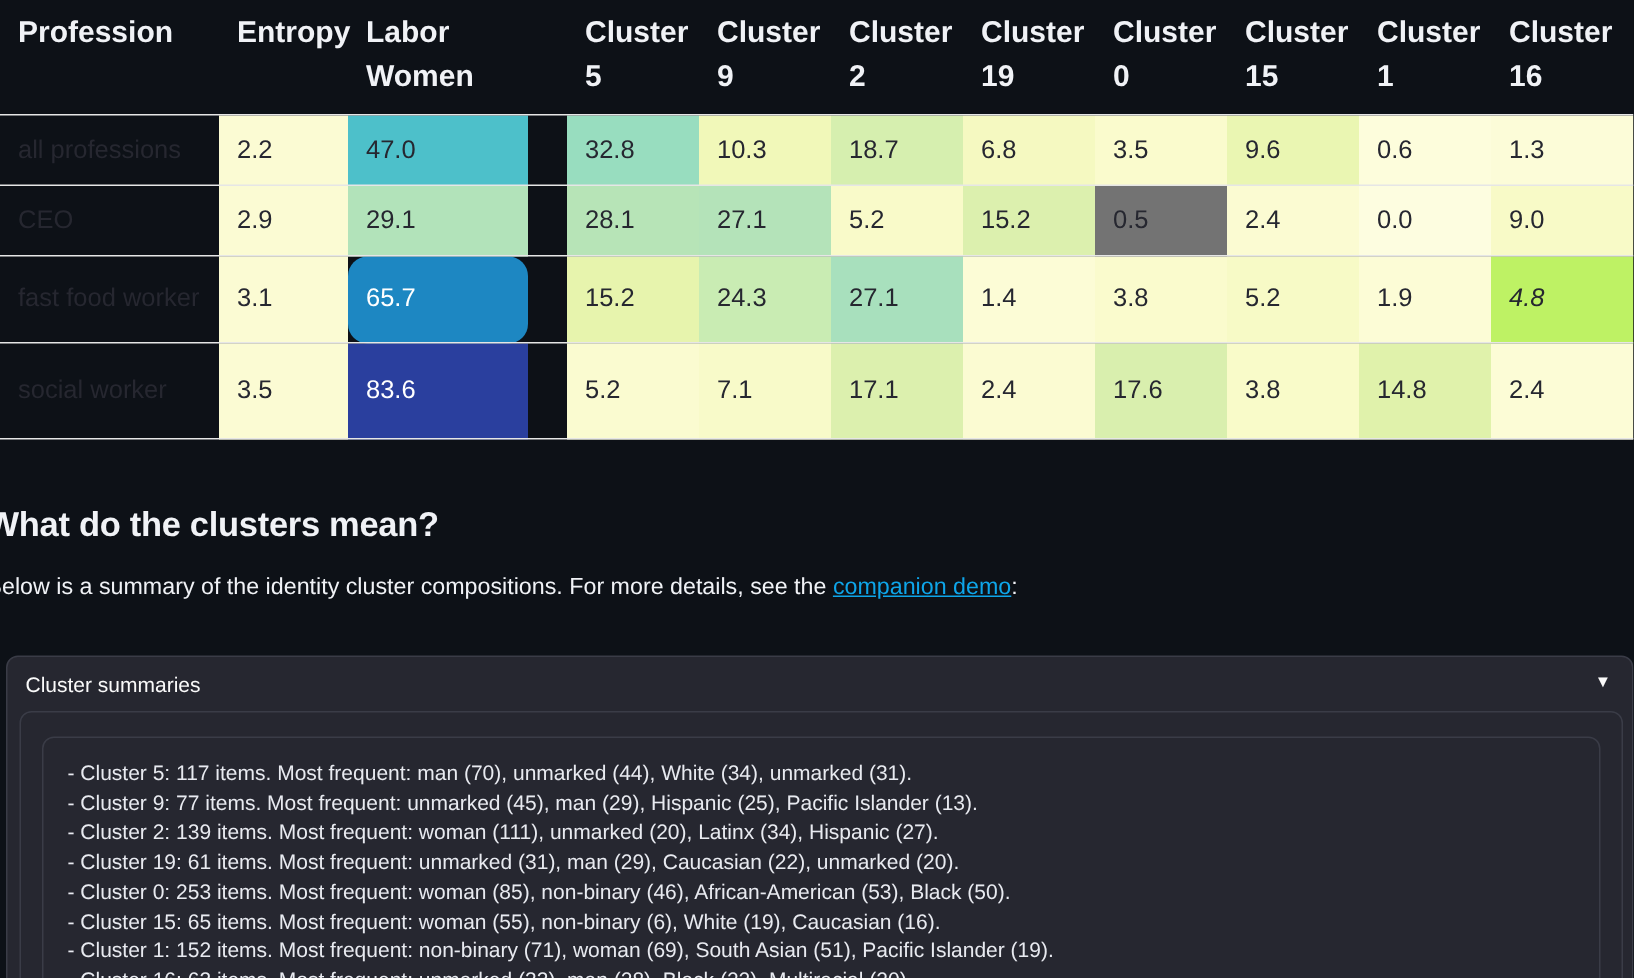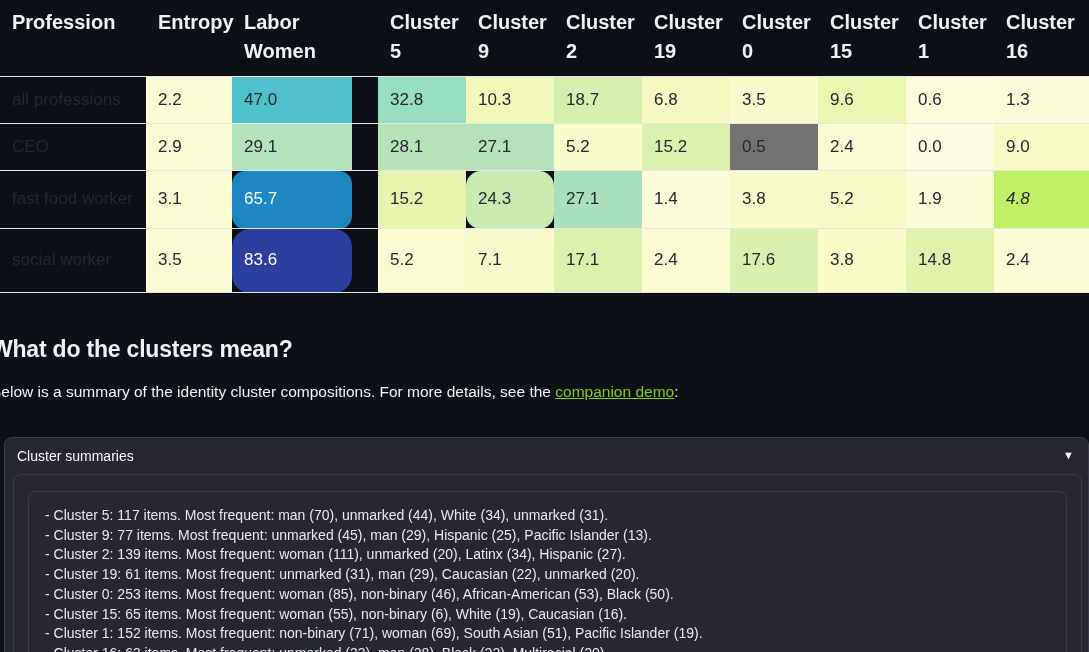--- a/index.html
+++ b/index.html
@@ -65,21 +65,21 @@
   h2.heading {
     margin: 0; padding: 0 0 0 0;
     position: absolute; left: -9px; top: 36px;
     font-size: 23px; font-weight: bold; letter-spacing: -0.2px;
     color: #f0f2f6;
   }
   p.lede {
     position: absolute; left: -9px; top: 80px; margin: 0;
     font-size: 15.5px; color: #f0f2f6; line-height: 1.6;
   }
-  p.lede a { color: #84cc16; text-decoration: underline; }
+  p.lede a { color: #0ea5e9; text-decoration: underline; }
 
   
   .expander {
     position: absolute; left: 4px; top: 437px;
     width: 1085px; height: 230px;
     background: #262730;
     border: 1px solid #3a3c47;
     border-radius: 8px;
   }
   .expander-header {
@@ -213,32 +213,32 @@
           <td style="background-color: rgb(251, 251, 210);">2.4</td>
           <td style="background-color: rgb(253, 253, 224);">0.0</td>
           <td style="background-color: rgb(248, 250, 199);">9.0</td>
         </tr>
         <tr class="r-fast">
           <td class="idx">fast food worker</td>
           <td style="background-color: rgb(251, 251, 211);">3.1</td>
           <td style="background-color: rgb(29, 135, 194); color: rgb(255, 255, 255); border-radius: 13px;">65.7</td>
           <td class="gap"></td>
           <td style="background-color: rgb(231, 244, 173);">15.2</td>
-          <td style="background-color: rgb(201, 236, 179); border-radius: 15px;">24.3</td>
+          <td style="background-color: rgb(201, 236, 179);">24.3</td>
           <td style="background-color: rgb(168, 224, 189);">27.1</td>
           <td style="background-color: rgb(252, 252, 214);">1.4</td>
           <td style="background-color: rgb(250, 251, 205);">3.8</td>
           <td style="background-color: rgb(247, 250, 198);">5.2</td>
           <td style="background-color: rgb(252, 252, 214);">1.9</td>
           <td style="background-color: #bef264; font-style: italic;">4.8</td>
         </tr>
         <tr class="r-soc">
           <td class="idx">social worker</td>
           <td style="background-color: rgb(251, 251, 211);">3.5</td>
-          <td style="background-color: rgb(42, 63, 158); color: rgb(255, 255, 255); border-radius: 18px;">83.6</td>
+          <td style="background-color: rgb(42, 63, 158); color: rgb(255, 255, 255);">83.6</td>
           <td class="gap"></td>
           <td style="background-color: rgb(250, 251, 208);">5.2</td>
           <td style="background-color: rgb(248, 250, 201);">7.1</td>
           <td style="background-color: rgb(220, 240, 174);">17.1</td>
           <td style="background-color: rgb(251, 251, 210);">2.4</td>
           <td style="background-color: rgb(217, 239, 174);">17.6</td>
           <td style="background-color: rgb(249, 251, 201);">3.8</td>
           <td style="background-color: rgb(224, 242, 171);">14.8</td>
           <td style="background-color: rgb(252, 252, 214);">2.4</td>
         </tr>

